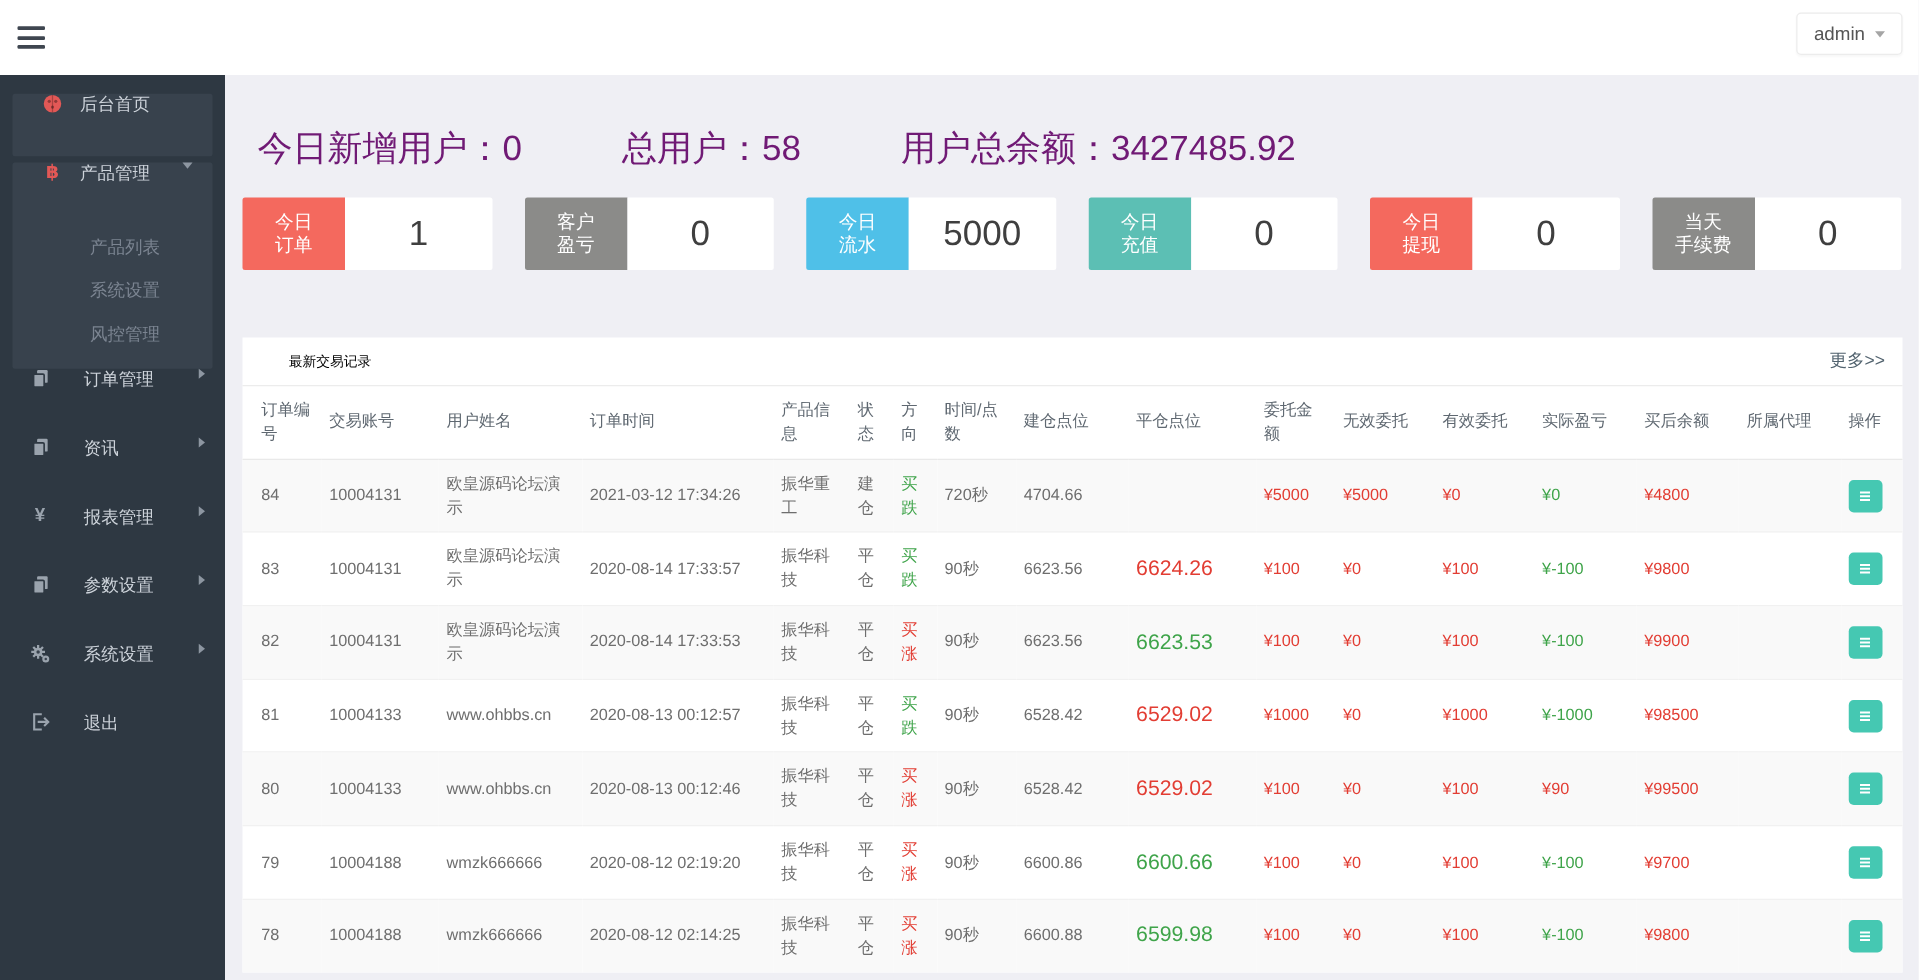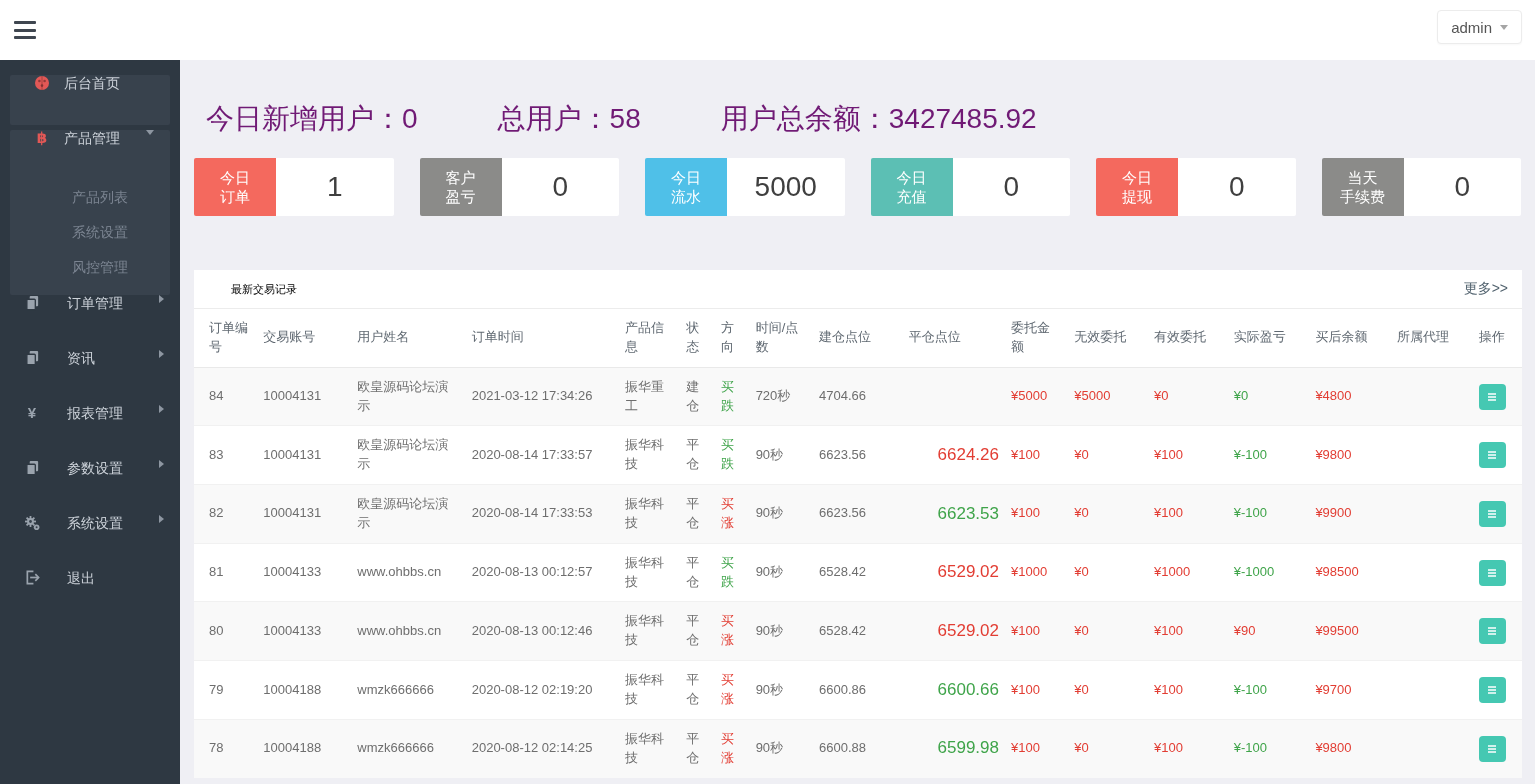--- a/index.html
+++ b/index.html
@@ -97,21 +97,21 @@
   }
   td {
     padding:10px 6px; line-height:1.45; vertical-align:middle;
     color:#6e6e6e; word-break:break-all; border-top:1px solid #f1f1f1;
   }
   tbody tr:first-child td { border-top:none; }
   tr.striped { background:#f9f9f9; }
   th:first-child, td:first-child { padding-left:15px;margin-left:48px; }
   .t-red { color:#e23d33; }
   .t-green { color:#3fa44a; }
-  .close-val { font-size:17px;text-align:right; }
+  .close-val { font-size:17px; }
   .op-btn {
     width:27px; height:26px; border:none; border-radius:4px;
     background:#45c8b2; display:flex; align-items:center; justify-content:center;
     cursor:pointer;
   }
 </style>
 </head>
 <body>
 
 <div class="topbar">

